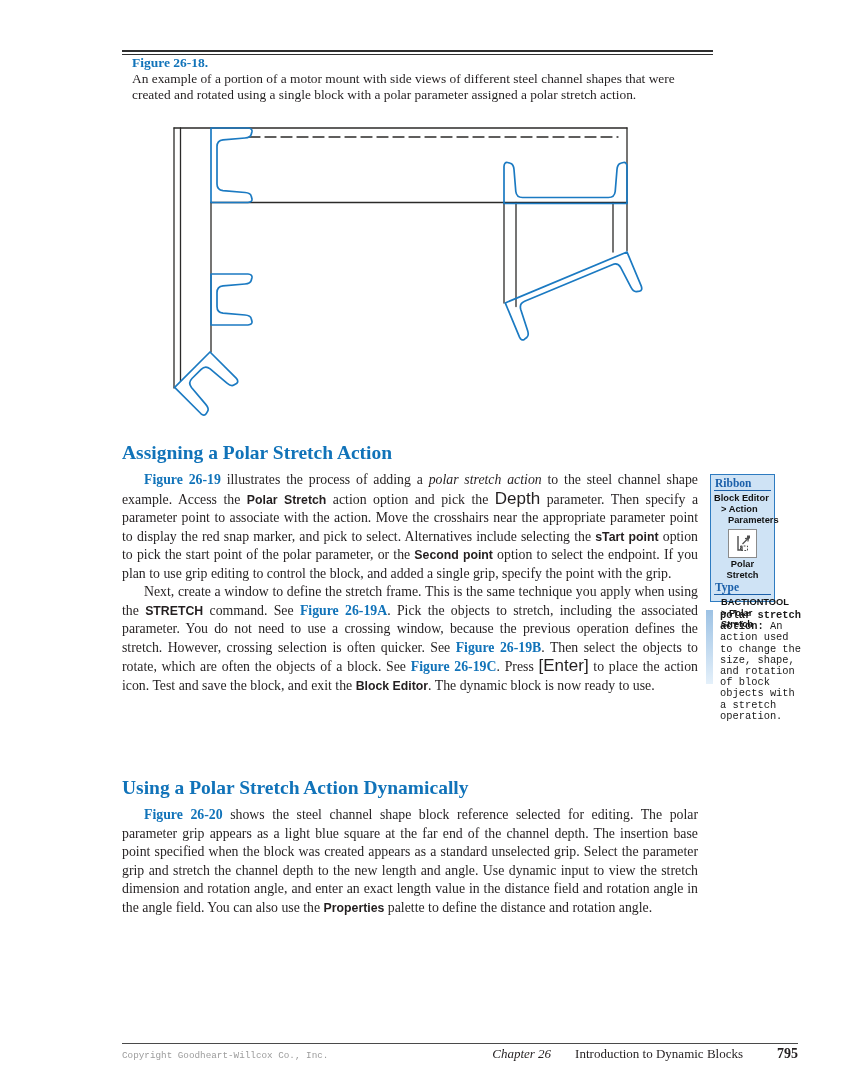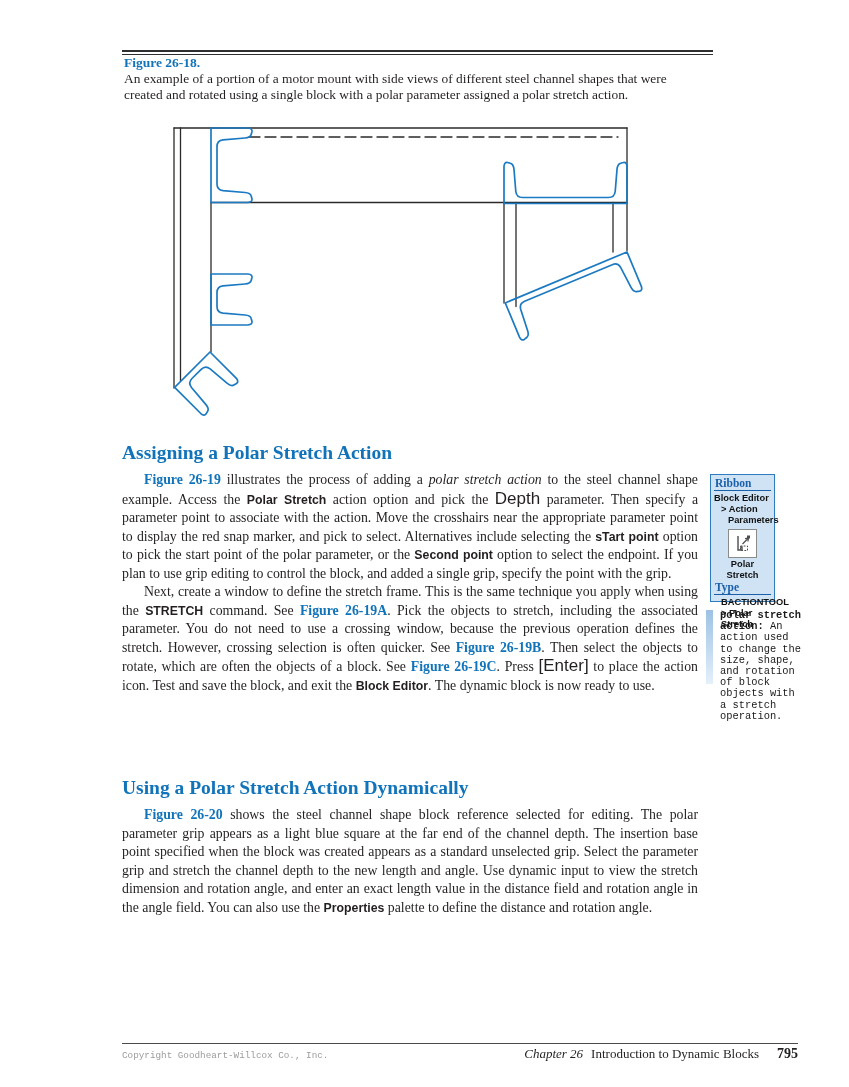--- a/index.html
+++ b/index.html
@@ -17,21 +17,21 @@
   html,body{margin:0;padding:0;}
   body{width:849px;height:1087px;background:#ffffff;position:relative;overflow:hidden;
        font-family:"Liberation Serif", serif;color:var(--body-text);}
   .abs{position:absolute;}
 
   
   #top-rule{left:122px;top:50px;width:591px;height:2px;border-top:2px solid #2f2f2f;
             border-bottom:1px solid #2f2f2f;background:#fff;}
 
   
-  #figure-caption{left:124px;top:55px;width:582px;}
+  #figure-caption{left:132px;top:55px;width:582px;}
   .fig-label{font-weight:bold;font-size:13.5px;color:var(--accent);line-height:16px;}
   .fig-text{font-size:13.4px;line-height:15.6px;}
 
   
   #figure-drawing{left:145px;top:118px;}
   #figure-drawing path,#figure-drawing line{fill:none;stroke-linejoin:round;stroke-linecap:round;}
   .blk{stroke:var(--draw-black);stroke-width:1.3;}
   .blu{stroke:var(--draw-blue);stroke-width:1.7;}
 
   
@@ -66,21 +66,21 @@
             flex:0 0 7px;}
   .note-text{font-family:Liberation Mono, monospace;font-size:10.4px;line-height:11.2px;
              padding-left:7px;color:#1a1a1a;}
   .note-term{font-weight:bold;}
 
   
   #footer-rule{left:122px;top:1043px;width:676px;height:0;border-top:1px solid #4a4a4a;}
   #footer{left:122px;top:1046px;width:676px;display:flex;justify-content:space-between;
           align-items:baseline;}
   .foot-copy{font-family:Liberation Mono, monospace;font-size:9.3px;color:var(--footer-gray);}
-  .foot-right{display:flex;align-items:center;gap:8px;}
+  .foot-right{display:flex;align-items:center;gap:24px;}
   .foot-chapter{font-style:italic;font-size:13px;}
   .foot-title{font-size:13px;}
   .foot-page{font-weight:bold;font-size:14px;margin-left:10px;}
 </style>
 </head>
 <body>
 
 <div class="abs" id="top-rule"></div>
 
 <div class="abs" id="figure-caption">

